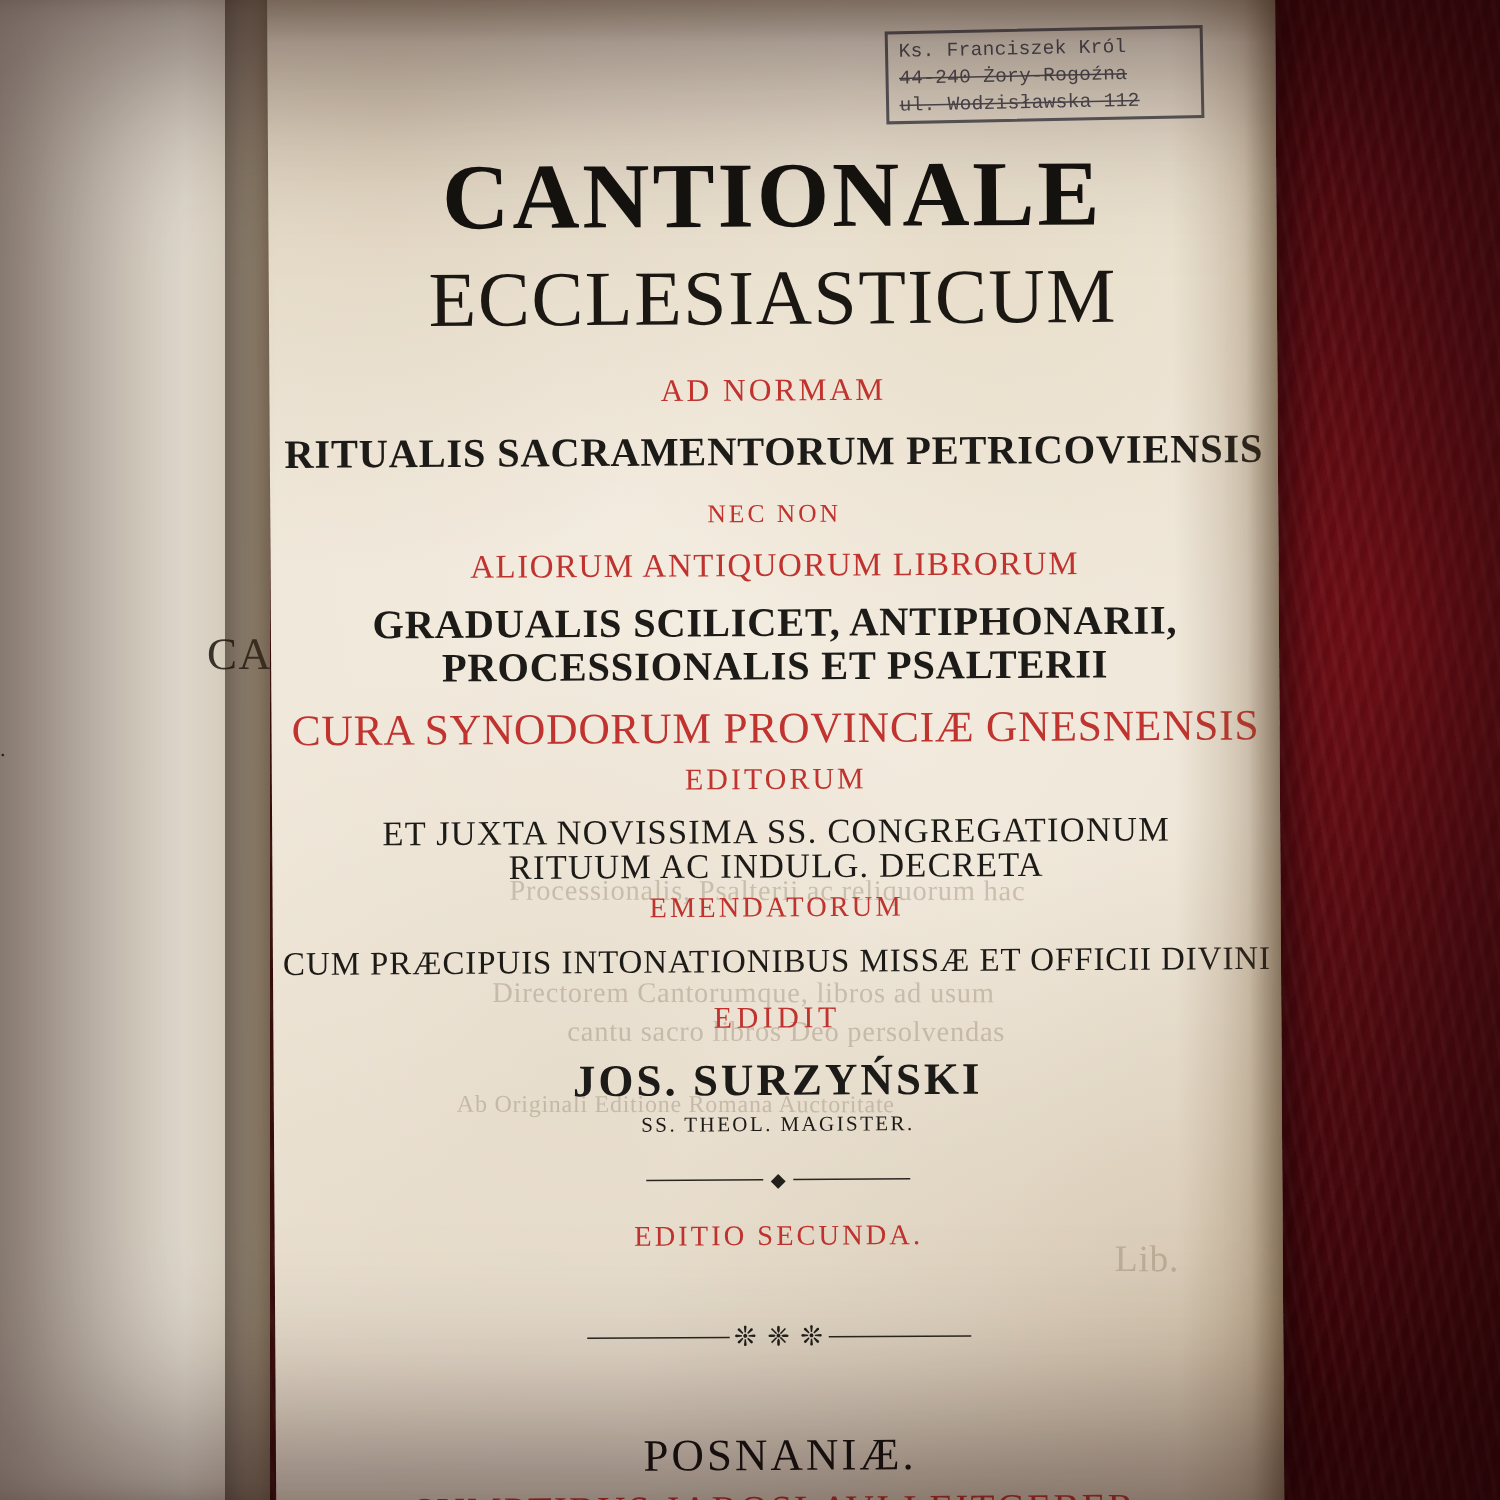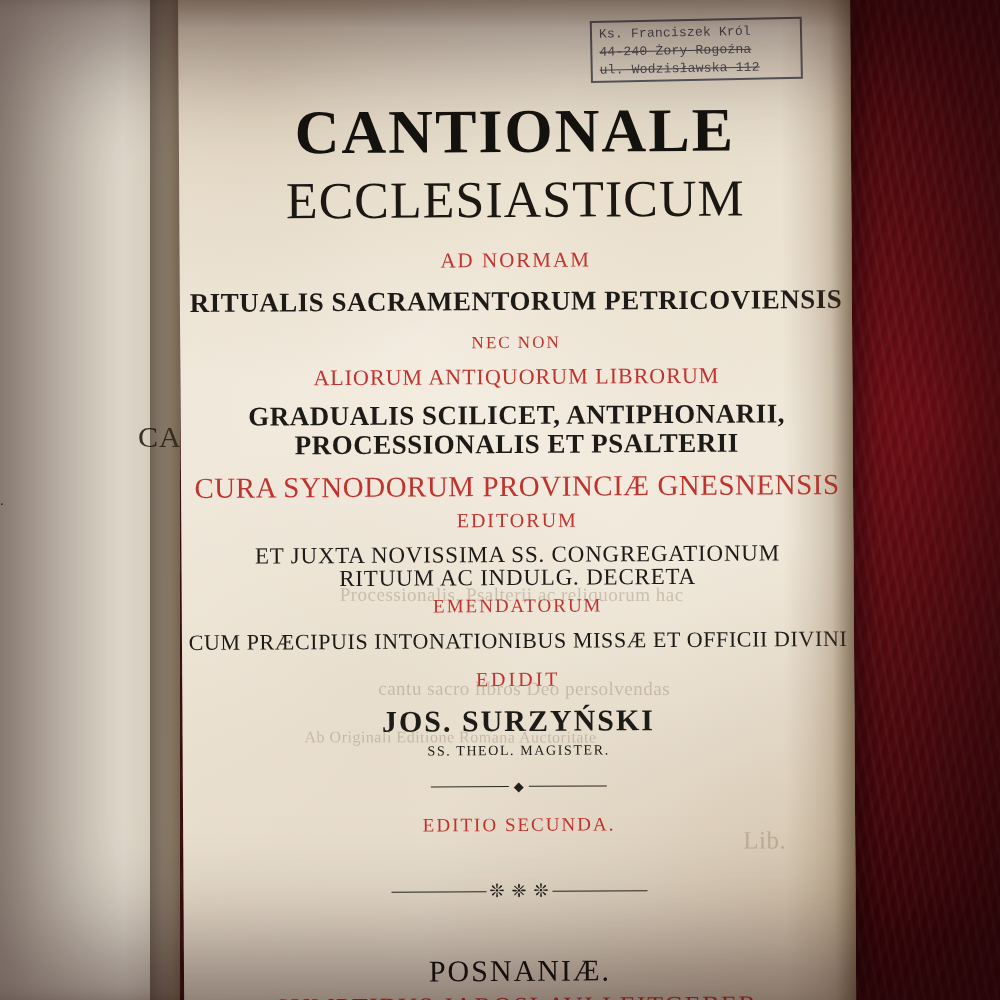--- a/index.html
+++ b/index.html
@@ -283,20 +283,21 @@
   <div class="left-page">
     <div class="lp-text lp-big">CA</div>
     <div class="lp-text lp-small">is.</div>
   </div>
   <div class="gutter"></div>
 
   <div class="title-page">
     <div class="paper-stain"></div>
 
     <div class="bleed" style="left:158px; top:592px; font-size:19px;">Processionalis, Psalterii ac reliquorum hac</div>
+    <div class="bleed" style="left:146px; top:660px; font-size:19px;">Directorem Cantorumque, libros ad usum</div>
     <div class="bleed" style="left:196px; top:686px; font-size:19px;">cantu sacro libros Deo persolvendas</div>
     <div class="bleed" style="left:122px; top:736px; font-size:16px;">Ab Originali Editione Romana Auctoritate</div>
     <div class="bleed" style="left:560px; top:836px; font-size:25px;">Lib.</div>
 
     <div class="stamp">
       <span class="ln">Ks. Franciszek Król</span>
       <span class="ln strike">44-240 Żory-Rogoźna</span>
       <span class="ln strike">ul. Wodzisławska 112</span>
     </div>
 

